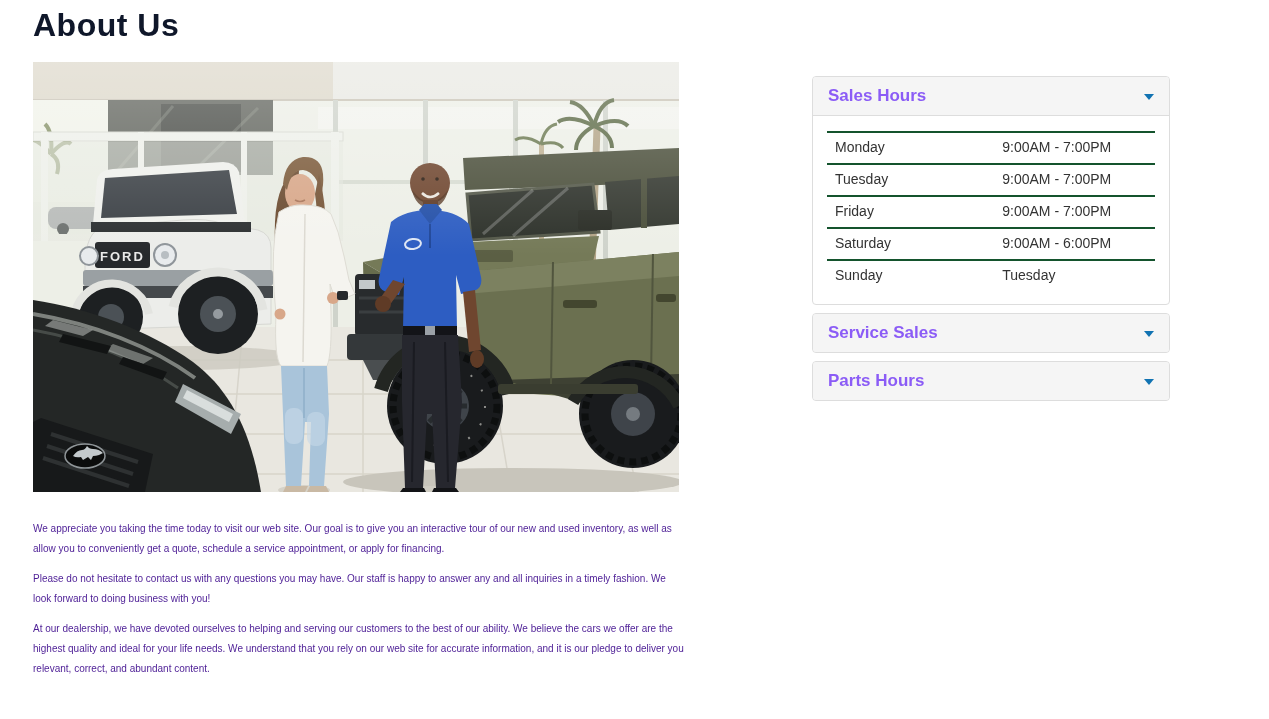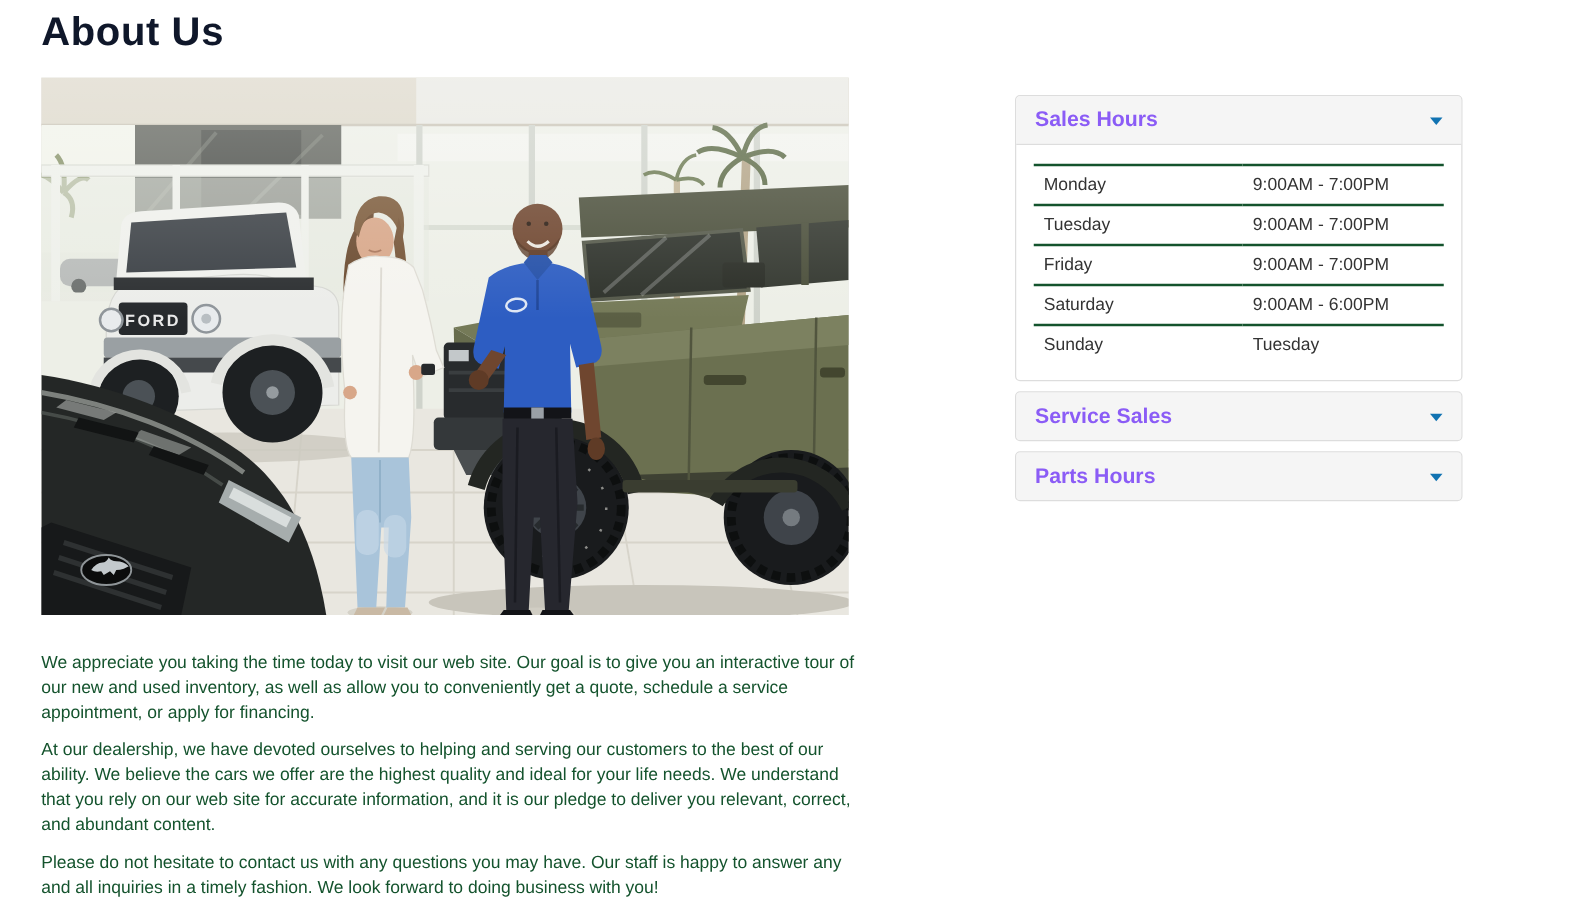--- a/index.html
+++ b/index.html
@@ -13,21 +13,21 @@
   h1.page-title {
     margin:6px 0 0 0; font-size:32px; line-height:38px; font-weight:600;
     color:#0f172a; letter-spacing:0.5px;
   }
   .hero {
     width:646px; height:430px; margin-top:18px; overflow:hidden;
     background:#e9e9e3; display:block;
   }
   .hero svg { display:block; }
   .about-text p {
-    font-size:14px; line-height:20px; color:#14532d; margin:0 0 10px 0;
+    font-size:10px; line-height:20px; color:#4c1d95; margin:0 0 10px 0;
   }
   .about-text p:first-child { margin-top:27px; }
   
   .right-col { position:absolute; left:812px; top:76px; width:358px; }
   .panel {
     border:1px solid #ddd; border-radius:4px; background:#fff; margin-bottom:8px;
   }
   .panel-header {
     background:#f5f5f5; height:38px; padding:0 15px;
     display:flex; align-items:center; justify-content:space-between;
@@ -285,22 +285,22 @@
         <polygon points="370,426 391,426 393,430 367,430" fill="#121316"></polygon>
         <polygon points="401,426 423,426 426,430 399,430" fill="#121316"></polygon>
       </g>
 
       <rect x="0" y="0" width="646" height="430" fill="url(#hz)"></rect>
     </svg>
   </div>
 
   <div class="about-text">
     <p>We appreciate you taking the time today to visit our web site. Our goal is to give you an interactive tour of our new and used inventory, as well as allow you to conveniently get a quote, schedule a service appointment, or apply for financing.</p>
+    <p>Please do not hesitate to contact us with any questions you may have. Our staff is happy to answer any and all inquiries in a timely fashion. We look forward to doing business with you!</p>
     <p>At our dealership, we have devoted ourselves to helping and serving our customers to the best of our ability. We believe the cars we offer are the highest quality and ideal for your life needs. We understand that you rely on our web site for accurate information, and it is our pledge to deliver you relevant, correct, and abundant content.</p>
-    <p>Please do not hesitate to contact us with any questions you may have. Our staff is happy to answer any and all inquiries in a timely fashion. We look forward to doing business with you!</p>
   </div>
 </div>
 
 <div class="right-col">
 
   <div class="panel expanded">
     <div class="panel-header">
       <span class="panel-title">Sales Hours</span>
       <span class="caret-down"></span>
     </div>

